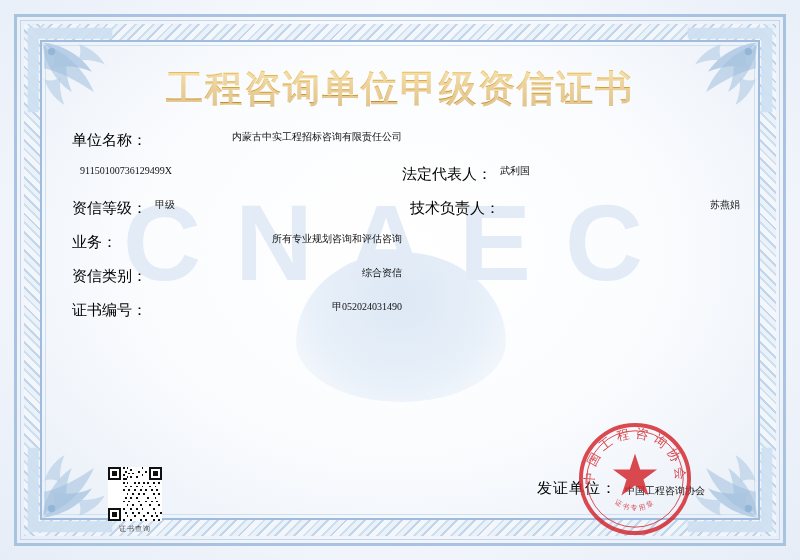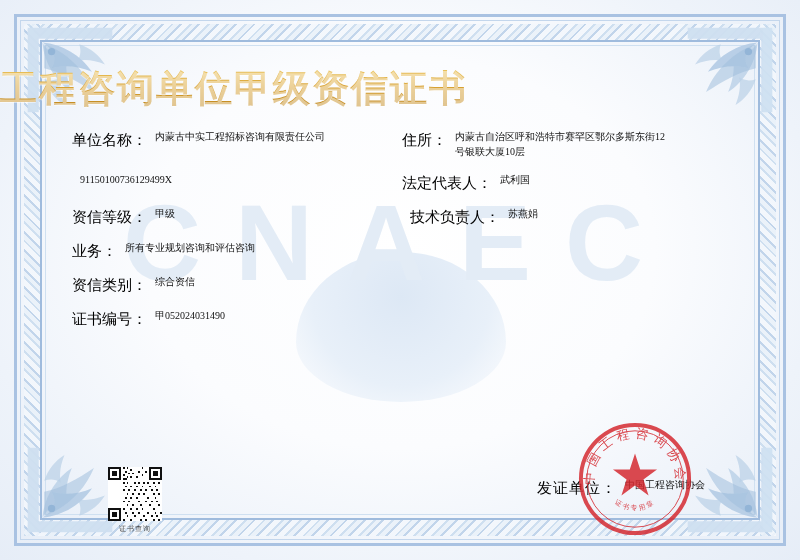--- a/index.html
+++ b/index.html
@@ -112,20 +112,21 @@
     border-radius: 50% 50% 50% 50% / 60% 60% 40% 40%;
     background: radial-gradient(ellipse at 50% 30%, #dde8f5 0%, #e8f0f9 60%, rgba(232,240,249,0) 100%);
     z-index: 1;
   }
 
   
   .title {
     position: absolute;
     top: 64px;
     left: 0; right: 0;
+    text-align: center;
     z-index: 5;
     font-family: "Liberation Serif", serif;
     font-size: 37px;
     font-weight: bold;
     letter-spacing: 2px;
     color: #d9a22c;
     background: linear-gradient(180deg, #f0cd6a 0%, #d8a233 45%, #b8801a 100%);
     -webkit-background-clip: text;
     background-clip: text;
     -webkit-text-fill-color: transparent;
@@ -144,21 +145,21 @@
   }
   .row {
     display: flex;
     align-items: flex-start;
     margin-bottom: 14px;
   }
   .col {
     display: flex;
     align-items: flex-start;
   }
-  .col.left  { width: 330px; flex: 0 0 330px; }
+  .col.left  { width: 330px; flex: 0 0 330px; justify-content: space-between; }
   .col.right { flex: 1; }
 
   .label {
     white-space: nowrap;
     font-size: 15px;
     color: #000;
     font-family: "Liberation Serif", serif;
     padding-top: 1px;
   }
   .value {
@@ -170,21 +171,21 @@
   .value.wrap { max-width: 215px; }
 
   
   .issuer {
     position: absolute;
     right: 95px;
     bottom: 62px;
     z-index: 6;
     font-size: 15px;
     display: flex;
-    align-items: flex-start;
+    align-items: flex-end;
   }
   .issuer .label { letter-spacing: 1px; }
   .issuer .value { margin-left: 8px; }
 
   
   .seal {
     position: absolute;
     right: 106px;
     bottom: 22px;
     width: 118px;
@@ -277,24 +278,20 @@
   <div class="watermark">CNAEC</div>
 
   <div class="title">工程咨询单位甲级资信证书</div>
 
   <div class="fields">
 
     <div class="row">
       <div class="col left">
         <span class="label">单位名称：</span>
         <span class="value wrap">内蒙古中实工程招标咨询有限责任公司</span>
-      </div>
-      <div class="col right">
-        <span class="label">住所：</span>
-        <span class="value wrap">内蒙古自治区呼和浩特市赛罕区鄂尔多斯东街12号银联大厦10层</span>
       </div>
     </div>
 
     <div class="row">
       <div class="col left">
         <span class="value">91150100736129499X</span>
       </div>
       <div class="col right">
         <span class="label">法定代表人：</span>
         <span class="value">武利国</span>

